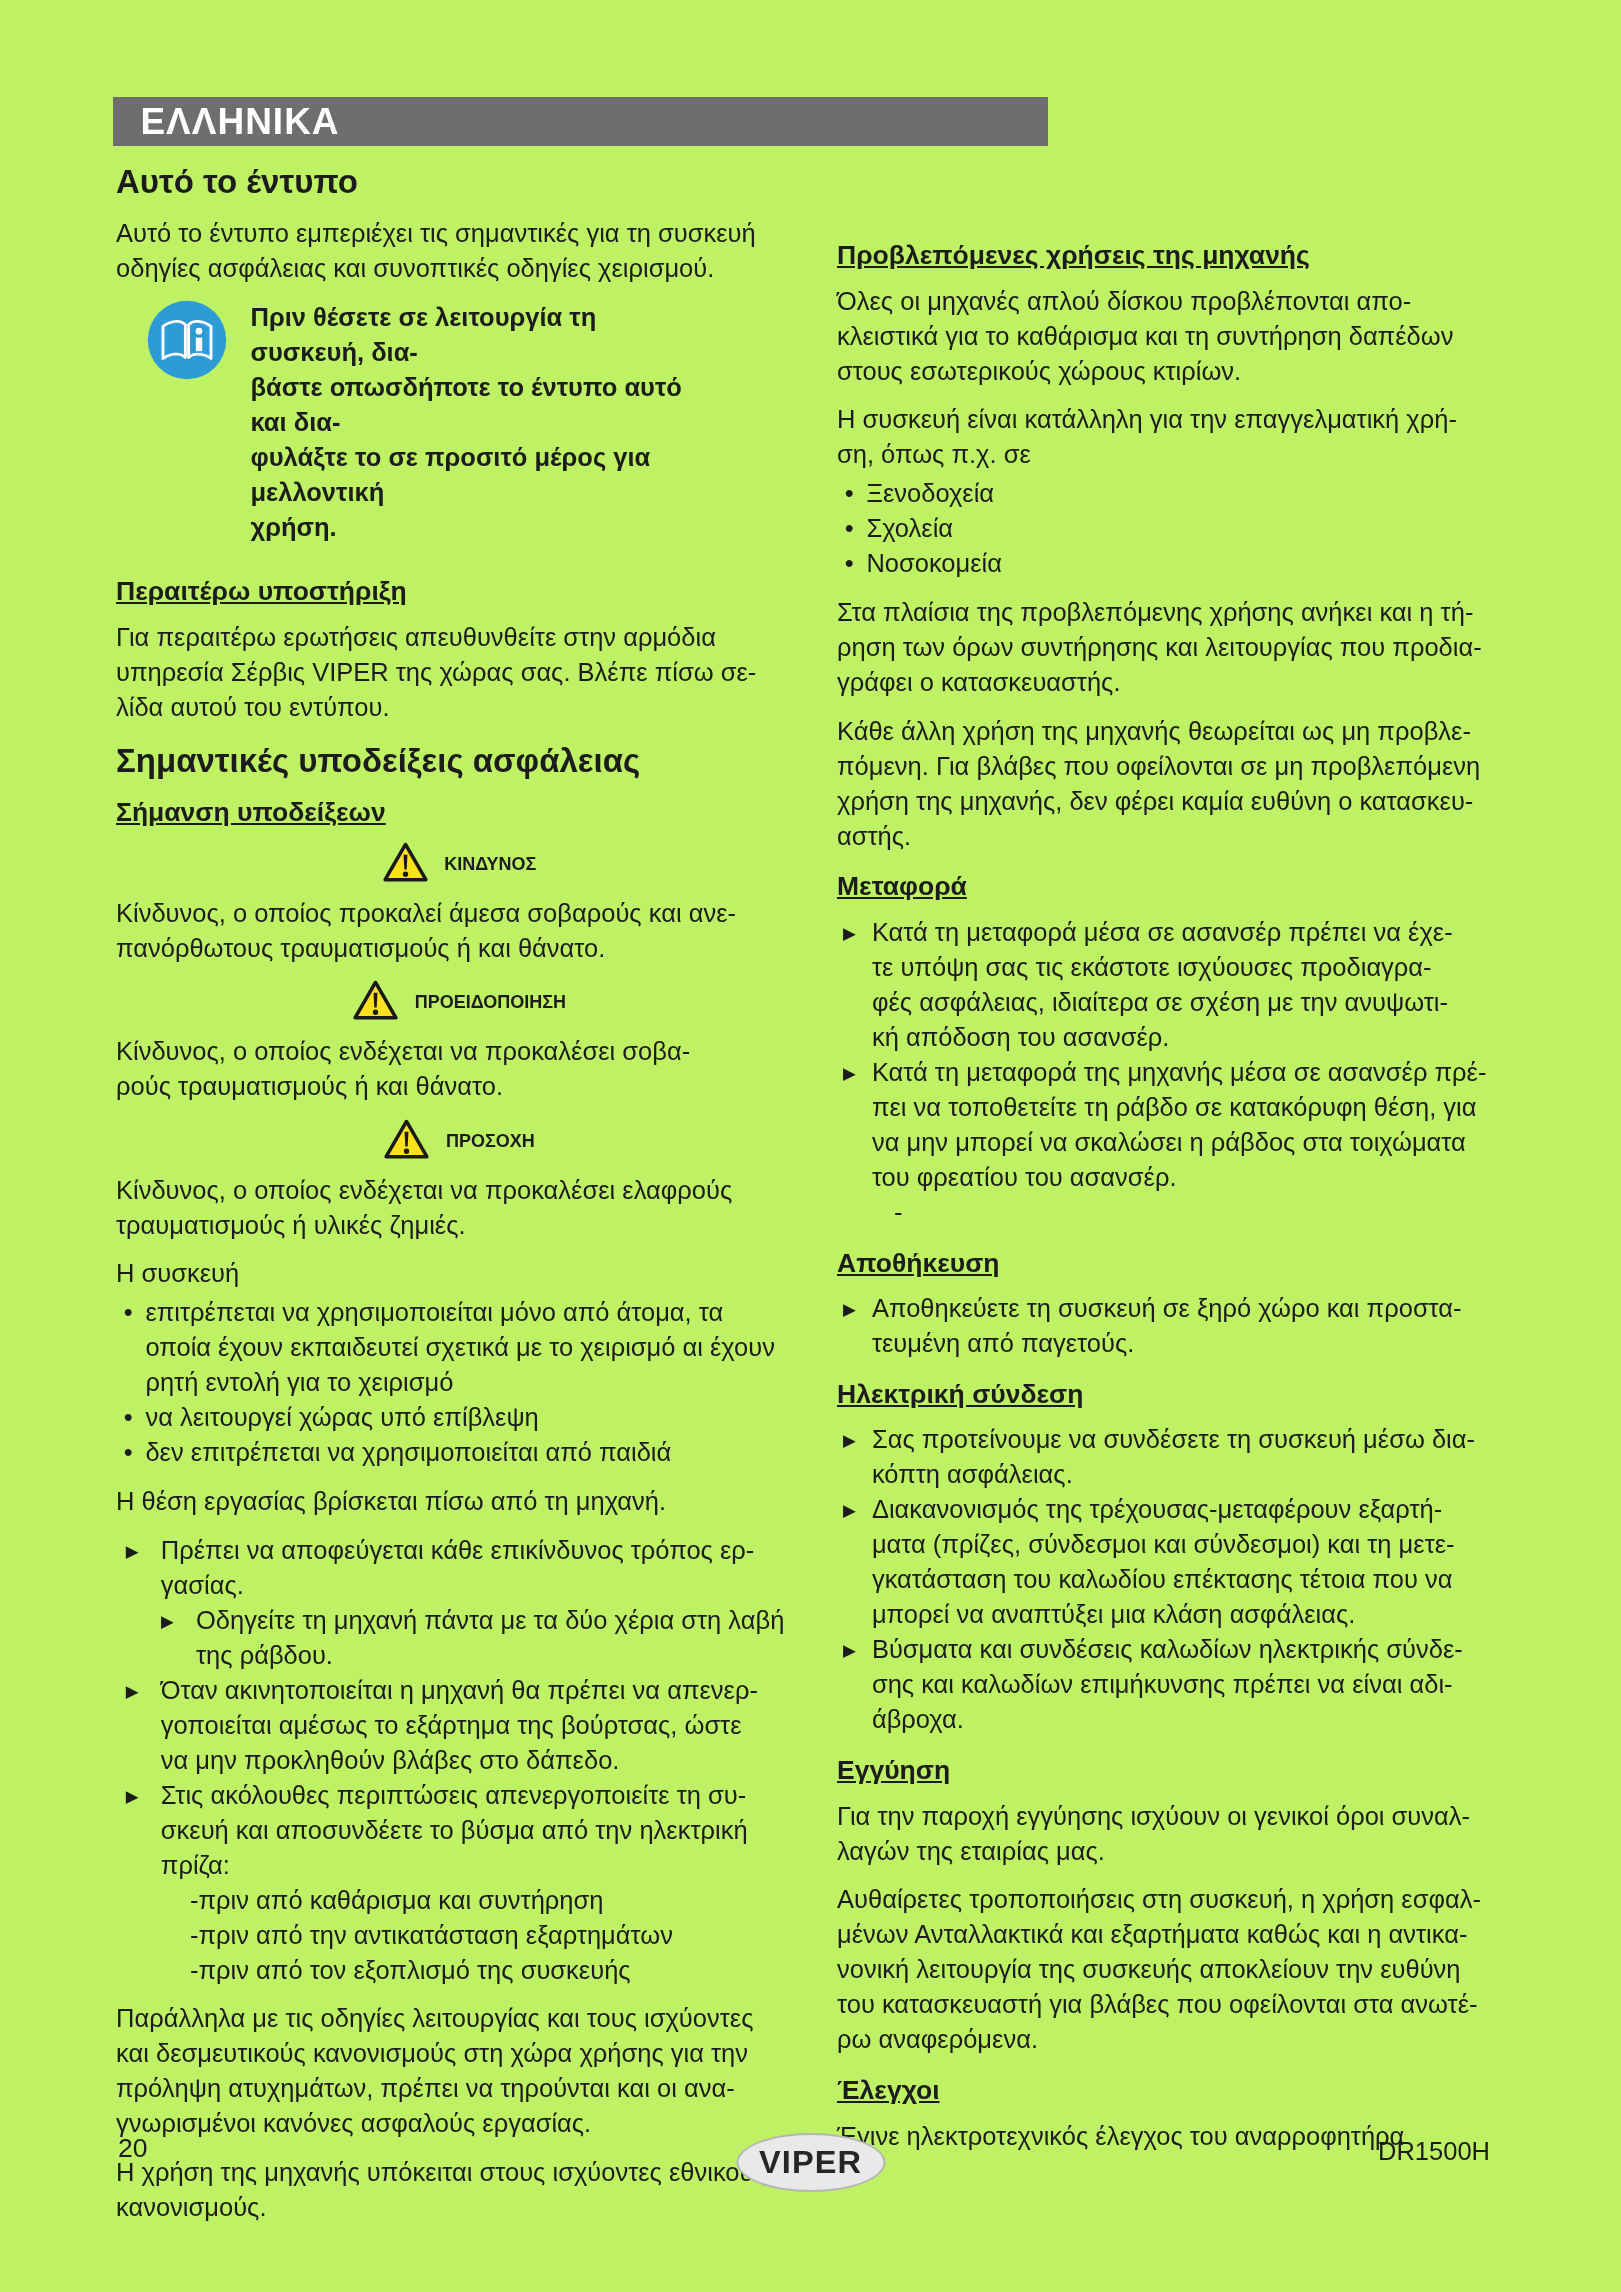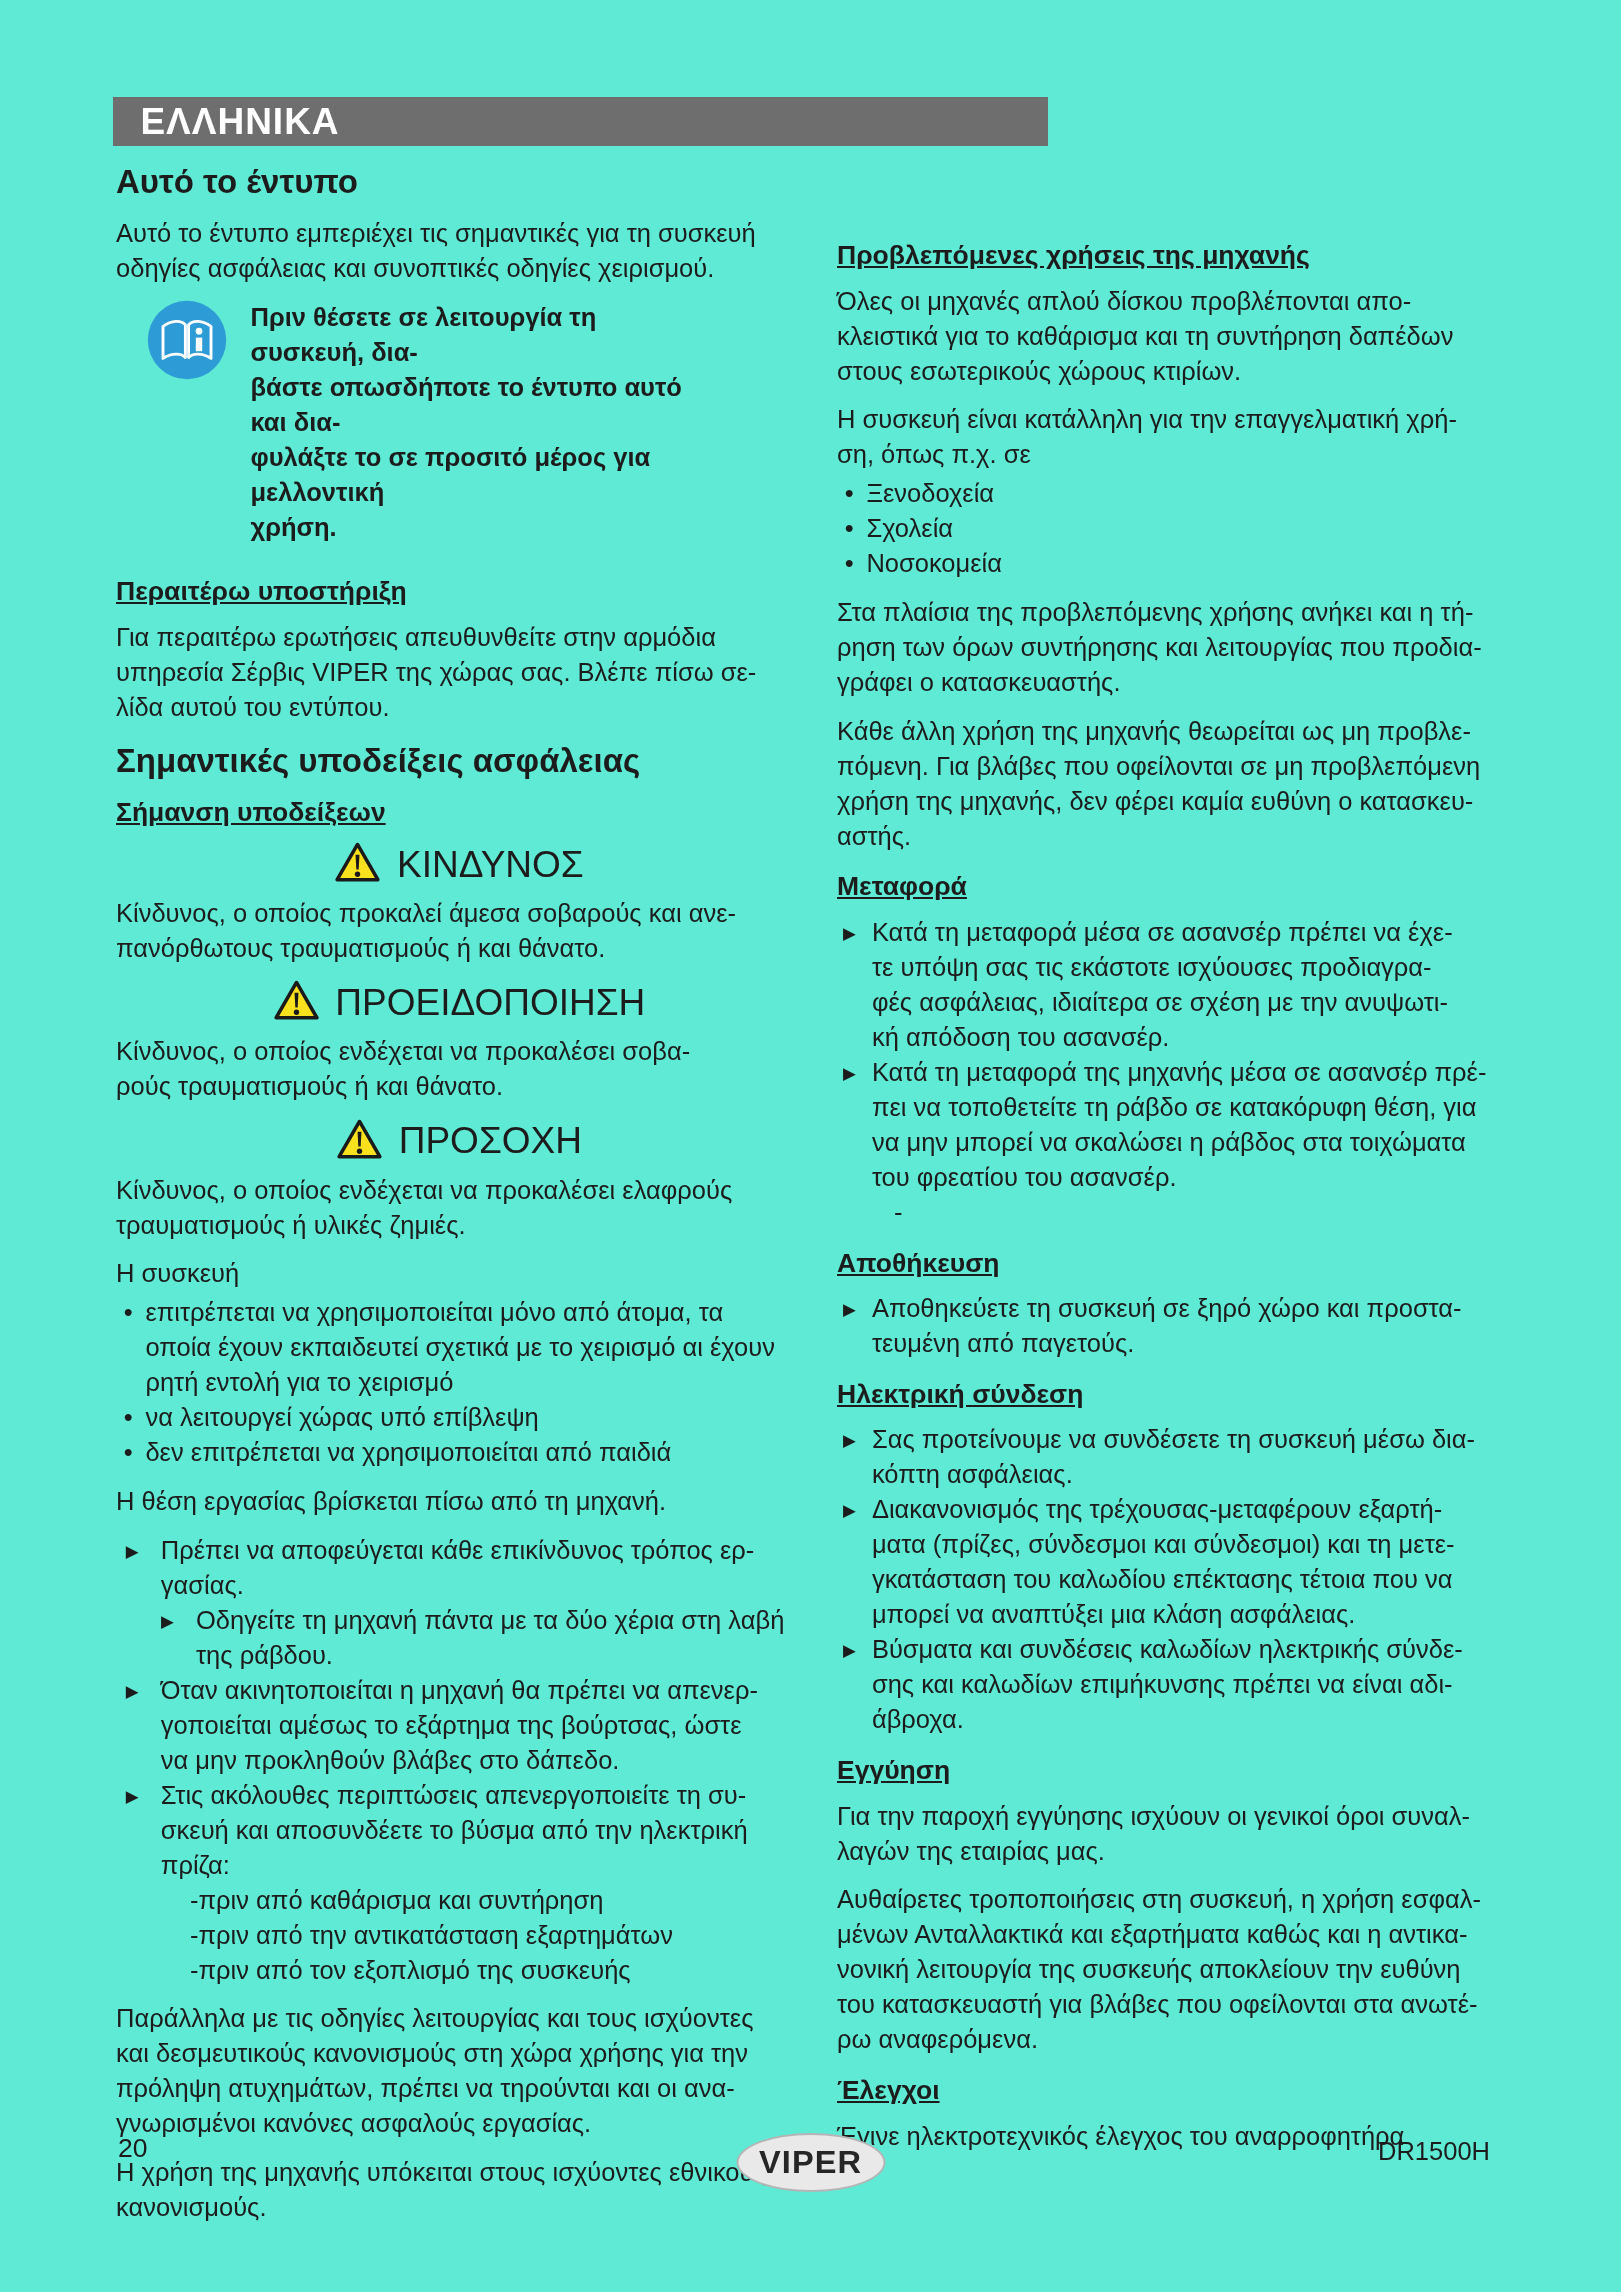--- a/index.html
+++ b/index.html
@@ -1,20 +1,20 @@
 <!DOCTYPE html>
 <html><head>
 <meta charset="utf-8">
 <style>
   html, body { margin: 0; padding: 0; background: #9a9a9a; }
   .page {
     position: relative;
     width: 1621px;
     height: 2293px;
-    background: #5eead4;
+    background: #bef264;
     font-family: "Liberation Sans", "DejaVu Sans", sans-serif;
     color: #1c1c1c;
     overflow: hidden;
   }
   .banner {
     position: absolute;
     left: 113px; top: 97px;
     width: 935px; height: 49px;
     background: #6e6e6e;
     color: #ffffff;
@@ -57,21 +57,21 @@
     font-weight: bold;
   }
   .book-badge { flex: 0 0 80px; margin-right: 23.5px; }
   .note-text { width: 461px; }
 
   .warn-row {
     display: flex; justify-content: center; align-items: center;
     gap: 15.7px;
     margin: 7.8px 0 7.8px 0;
   }
-  .warn-label { font-size: 37px; font-weight: normal; }
+  .warn-label { font-size: 18px; font-weight: bold; }
 
   .b-item { display: flex; padding-left: 7.8px; }
   .b-item .b-marker { flex: 0 0 21.6px; font-size: 25.5px; line-height: 35px; }
   .b-item .body { margin-bottom: 0; }
   .b-group { margin-bottom: 13.7px; }
 
   .a-item { display: flex; padding-left: 9.8px; margin-bottom: 0; }
   .a-item .a-marker { flex: 0 0 35px; font-size: 16.7px; line-height: 35px; padding-top: 1px; }
   .a-item .body { margin-bottom: 0; }
   .a-item.nested { padding-left: 45px; }

